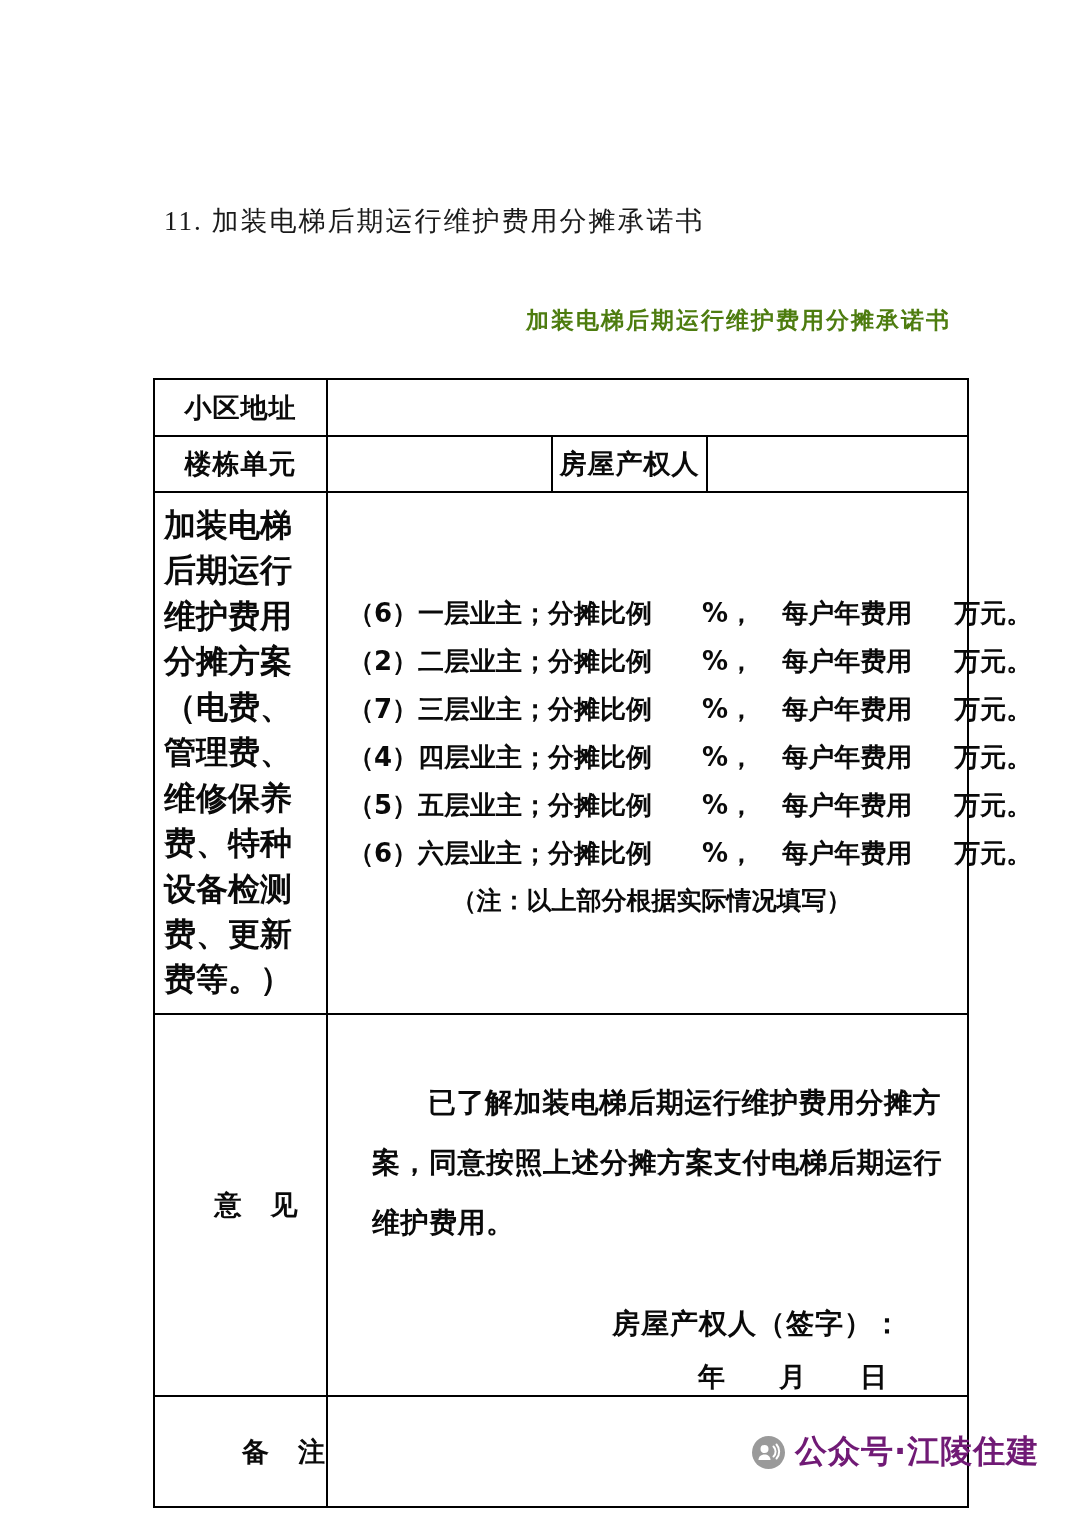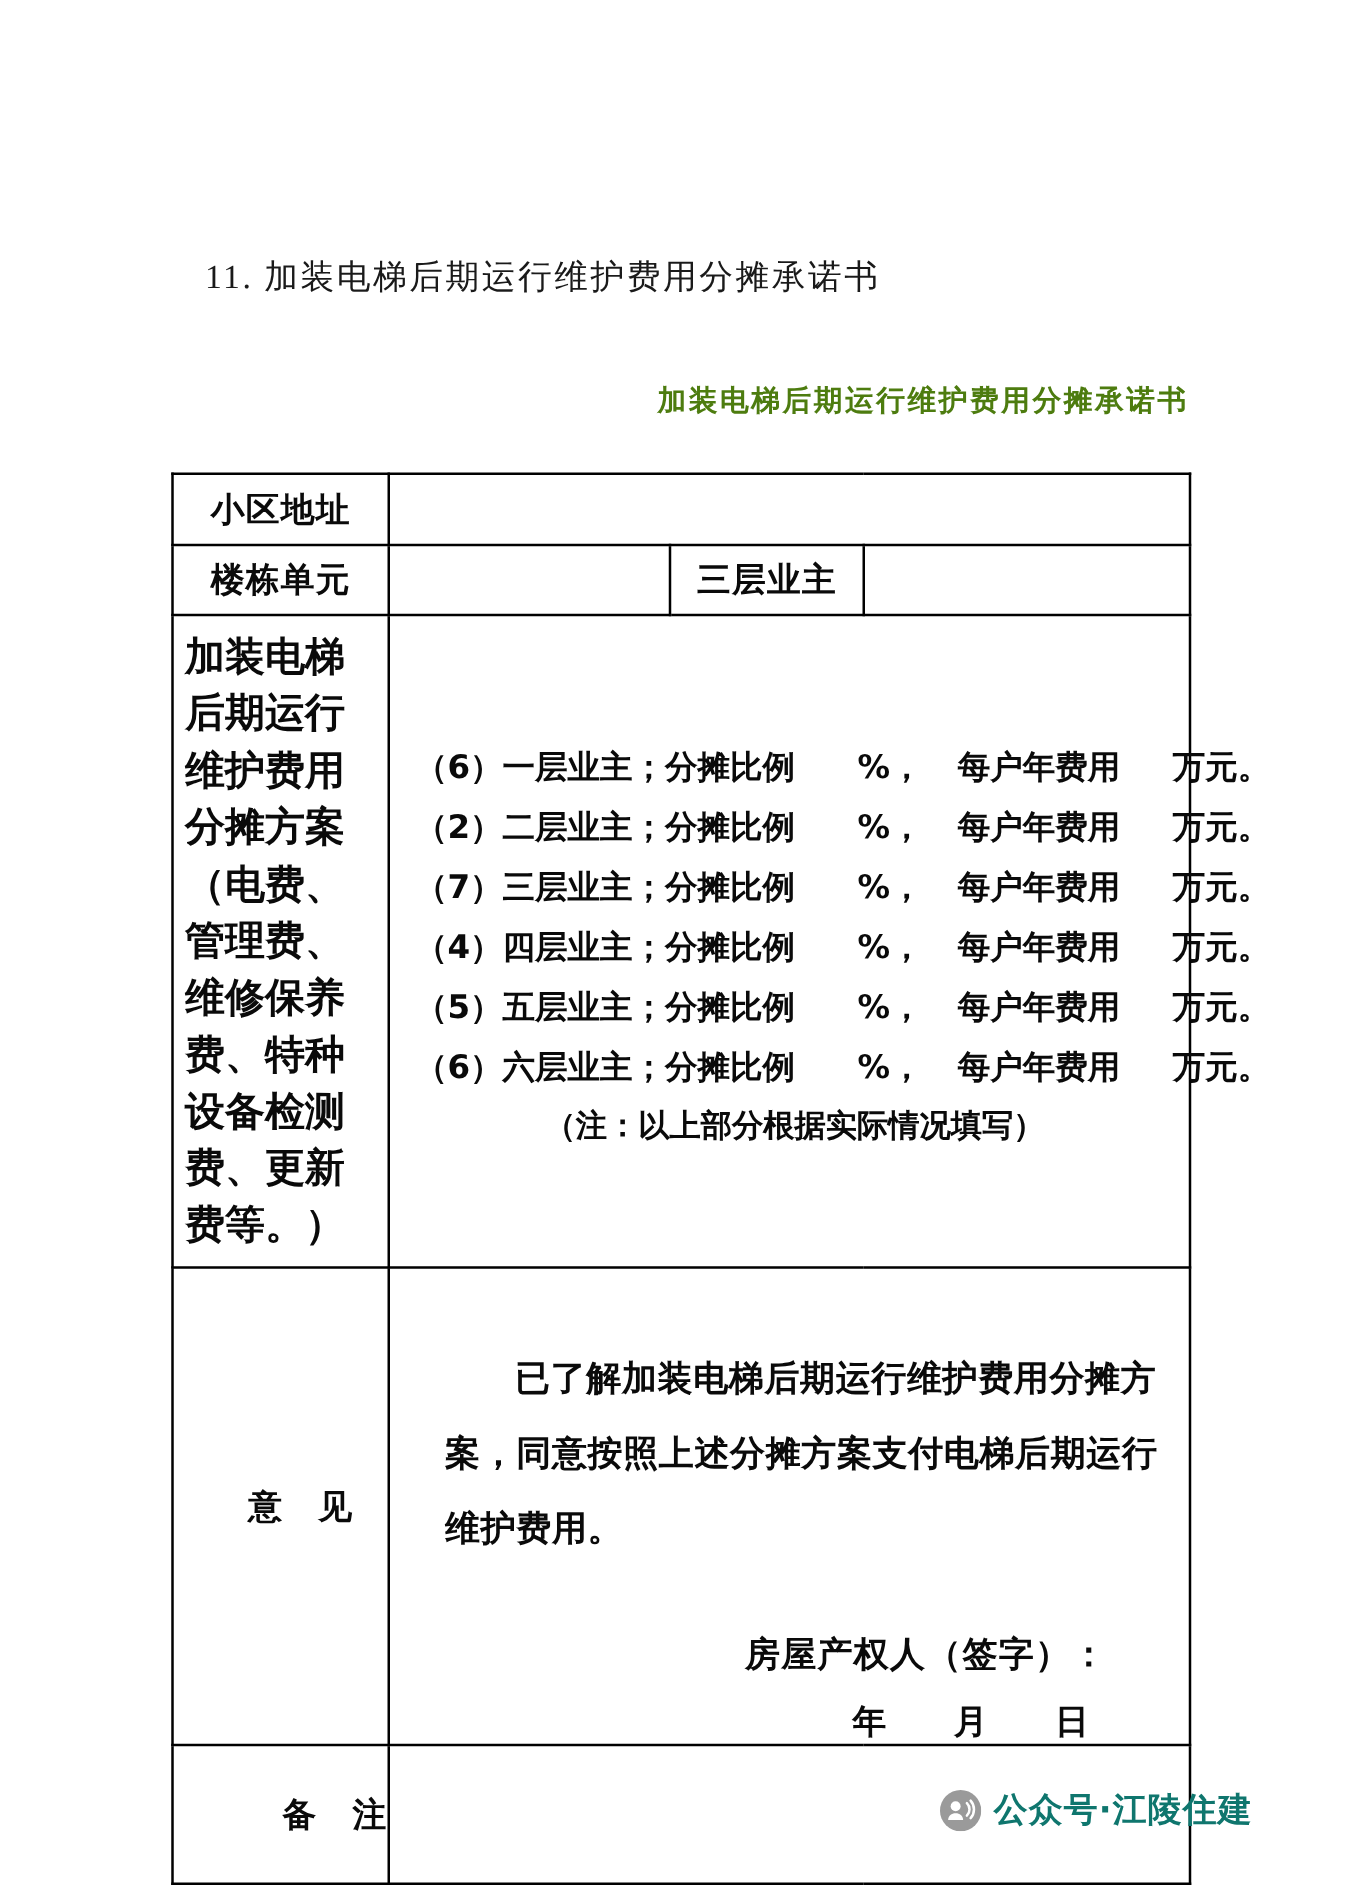--- a/index.html
+++ b/index.html
@@ -32,21 +32,21 @@
     top: 305px;
     width: 814px;
     text-align: right;
     font-size: 23px;
     font-weight: bold;
     letter-spacing: 2px;
     color: #4d7c0f;
   }
   table.form {
     position: absolute;
-    left: 137px;
+    left: 153px;
     top: 378px;
     width: 814px;
     border-collapse: collapse;
     table-layout: fixed;
   }
   table.form td {
     border: 2px solid #000000;
     vertical-align: middle;
     font-weight: bold;
     color: #0a0a0a;
@@ -123,22 +123,22 @@
     font-weight: bold;
   }
   td.value-cell { background: #ffffff; }
   .footer {
     position: absolute;
     left: 752px;
     top: 1430px;
     display: flex;
     align-items: center;
     gap: 10px;
-    color: #0f766e;
-    font-size: 27px;
+    color: #701a75;
+    font-size: 32px;
     font-weight: bold;
     letter-spacing: 1px;
   }
   .wx-icon { display: inline-block; width: 33px; height: 33px; }
 </style>
 </head>
 <body>
 
 <div class="page">
 
@@ -156,21 +156,21 @@
 
     <tbody>
         <tr class="r1">
       <td class="label-cell">小区地址</td>
       <td class="value-cell" colspan="3"></td>
     </tr>
 
     <tr class="r2">
       <td class="label-cell">楼栋单元</td>
       <td class="value-cell"></td>
-      <td class="label-cell">三层业主</td>
+      <td class="label-cell">房屋产权人</td>
       <td class="value-cell"></td>
     </tr>
 
     <tr class="r3">
       <td class="plan-label-cell">加装电梯后期运行维护费用分摊方案（电费、管理费、维修保养费、特种设备检测费、更新费等。）</td>
       <td class="plan-cell" colspan="3">
         <div class="plan-line">
           <span>（6）一层业主；分摊比例</span>
           <span class="pct">%，</span>
           <span class="mid">每户年费用</span>

